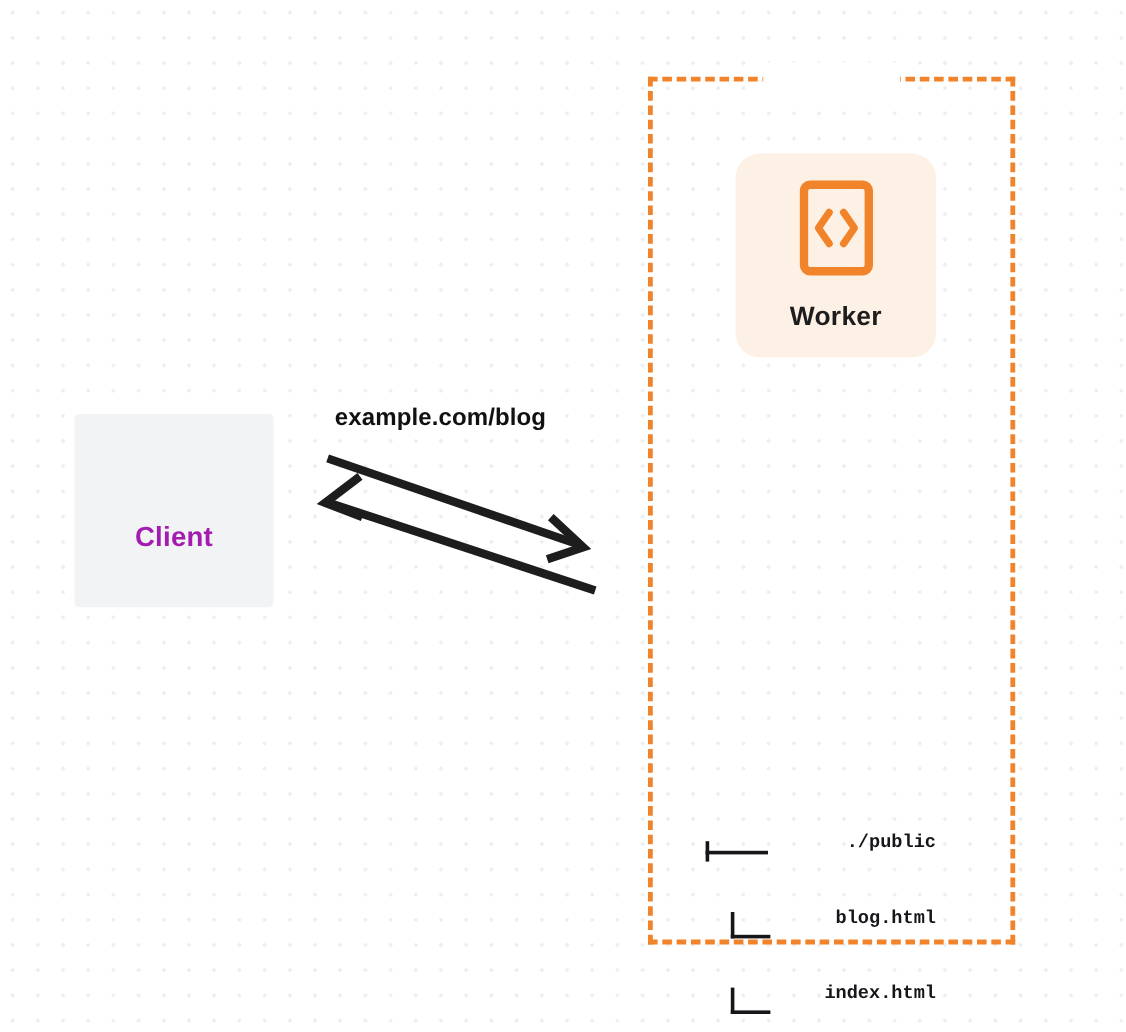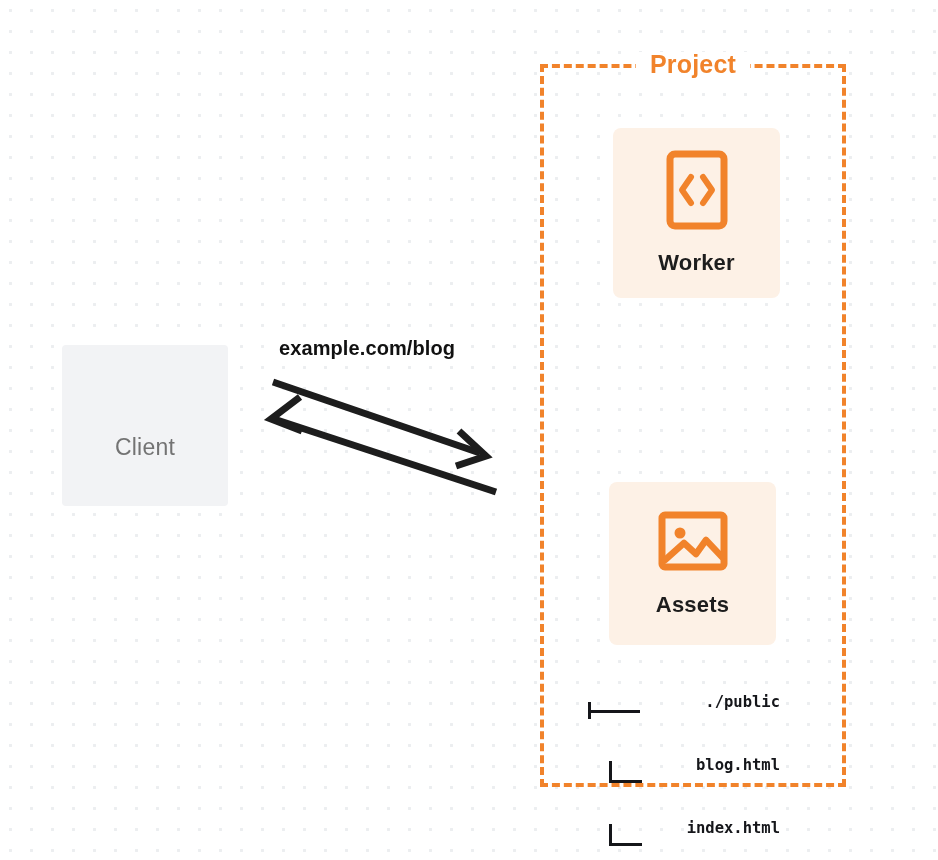--- a/index.html
+++ b/index.html
@@ -53,21 +53,21 @@
     top: 52px;
     width: 114px;
     height: 24px;
     background: #ffffff;
   }
 
   
   .node-card {
     position: absolute;
     background-color: #FDF1E6;
-    border-radius: 8px;
+    border-radius: 20px;
     display: flex;
     flex-direction: column;
     align-items: center;
     justify-content: center;
   }
   #worker-card {
     left: 613px;
     top: 128px;
     width: 167px;
     height: 170px;
@@ -97,22 +97,22 @@
     width: 166px;
     height: 161px;
     background-color: #F2F3F5;
     border-radius: 4px;
     display: flex;
     align-items: center;
     justify-content: center;
   }
   #client-label {
     font-size: 23px;
-    font-weight: 400;
-    color: #737373;
+    font-weight: 700;
+    color: #a21caf;
     letter-spacing: 0.2px;
     margin-top: 43px;
   }
 
   
   #arrow-label {
     position: absolute;
     left: 279px;
     top: 337px;
     font-size: 20px;
@@ -142,20 +142,21 @@
     font-size: 15.5px;
     font-weight: 700;
     line-height: 21px;
     color: #15161a;
     white-space: pre;
   }
   .tree-row {
     display: flex;
     align-items: baseline;
     height: 21px;
+    font-family: Liberation Mono, monospace;
   }
   .tree-branch {
     position: relative;
     width: 58px;
     flex: 0 0 58px;
   }
   .tree-name {
     flex: 1 1 auto;
     text-align: right;
     padding-right: 4px;
@@ -217,43 +218,32 @@
   </svg>
 
   <div id="client-box">
     <span id="client-label">Client</span>
   </div>
 
   <div id="arrow-label">example.com/blog</div>
 
   <div id="project-container"></div>
   <div id="project-label-bg"></div>
-  <div id="project-label">Project</div>
 
   <div id="worker-card" class="node-card">
     <span class="node-icon">
       <svg width="62" height="80" viewBox="0 0 62 80" xmlns="http://www.w3.org/2000/svg">
         <rect x="4" y="4" width="54" height="72" rx="5" ry="5" fill="none" stroke="#F1832B" stroke-width="7"></rect>
         <polyline points="25,27 16,40 25,53" fill="none" stroke="#F1832B" stroke-width="6" stroke-linecap="round" stroke-linejoin="round"></polyline>
         <polyline points="37,27 46,40 37,53" fill="none" stroke="#F1832B" stroke-width="6" stroke-linecap="round" stroke-linejoin="round"></polyline>
       </svg>
     </span>
     <span class="node-title">Worker</span>
   </div>
 
-  <div id="assets-card" class="node-card">
-    <span class="node-icon">
-      <svg width="70" height="62" viewBox="0 0 70 62" xmlns="http://www.w3.org/2000/svg">
-        <rect x="4" y="5" width="62" height="52" rx="3" ry="3" fill="none" stroke="#F1832B" stroke-width="7"></rect>
-        <circle cx="22" cy="23" r="5.5" fill="#F1832B"></circle>
-        <polyline points="7,50 26,33 38,44 48,30 64,47" fill="none" stroke="#F1832B" stroke-width="6.5" stroke-linecap="round" stroke-linejoin="round"></polyline>
-      </svg>
-    </span>
-    <span class="node-title">Assets</span>
-  </div>
 
   <div id="file-tree">
     <div class="tree-row">
       <span class="tree-branch br-root"></span>
       <span class="tree-name">./public</span>
     </div>
     <div class="tree-row">
       <span class="tree-branch br-child"></span>
       <span class="tree-name">blog.html</span>
     </div>

